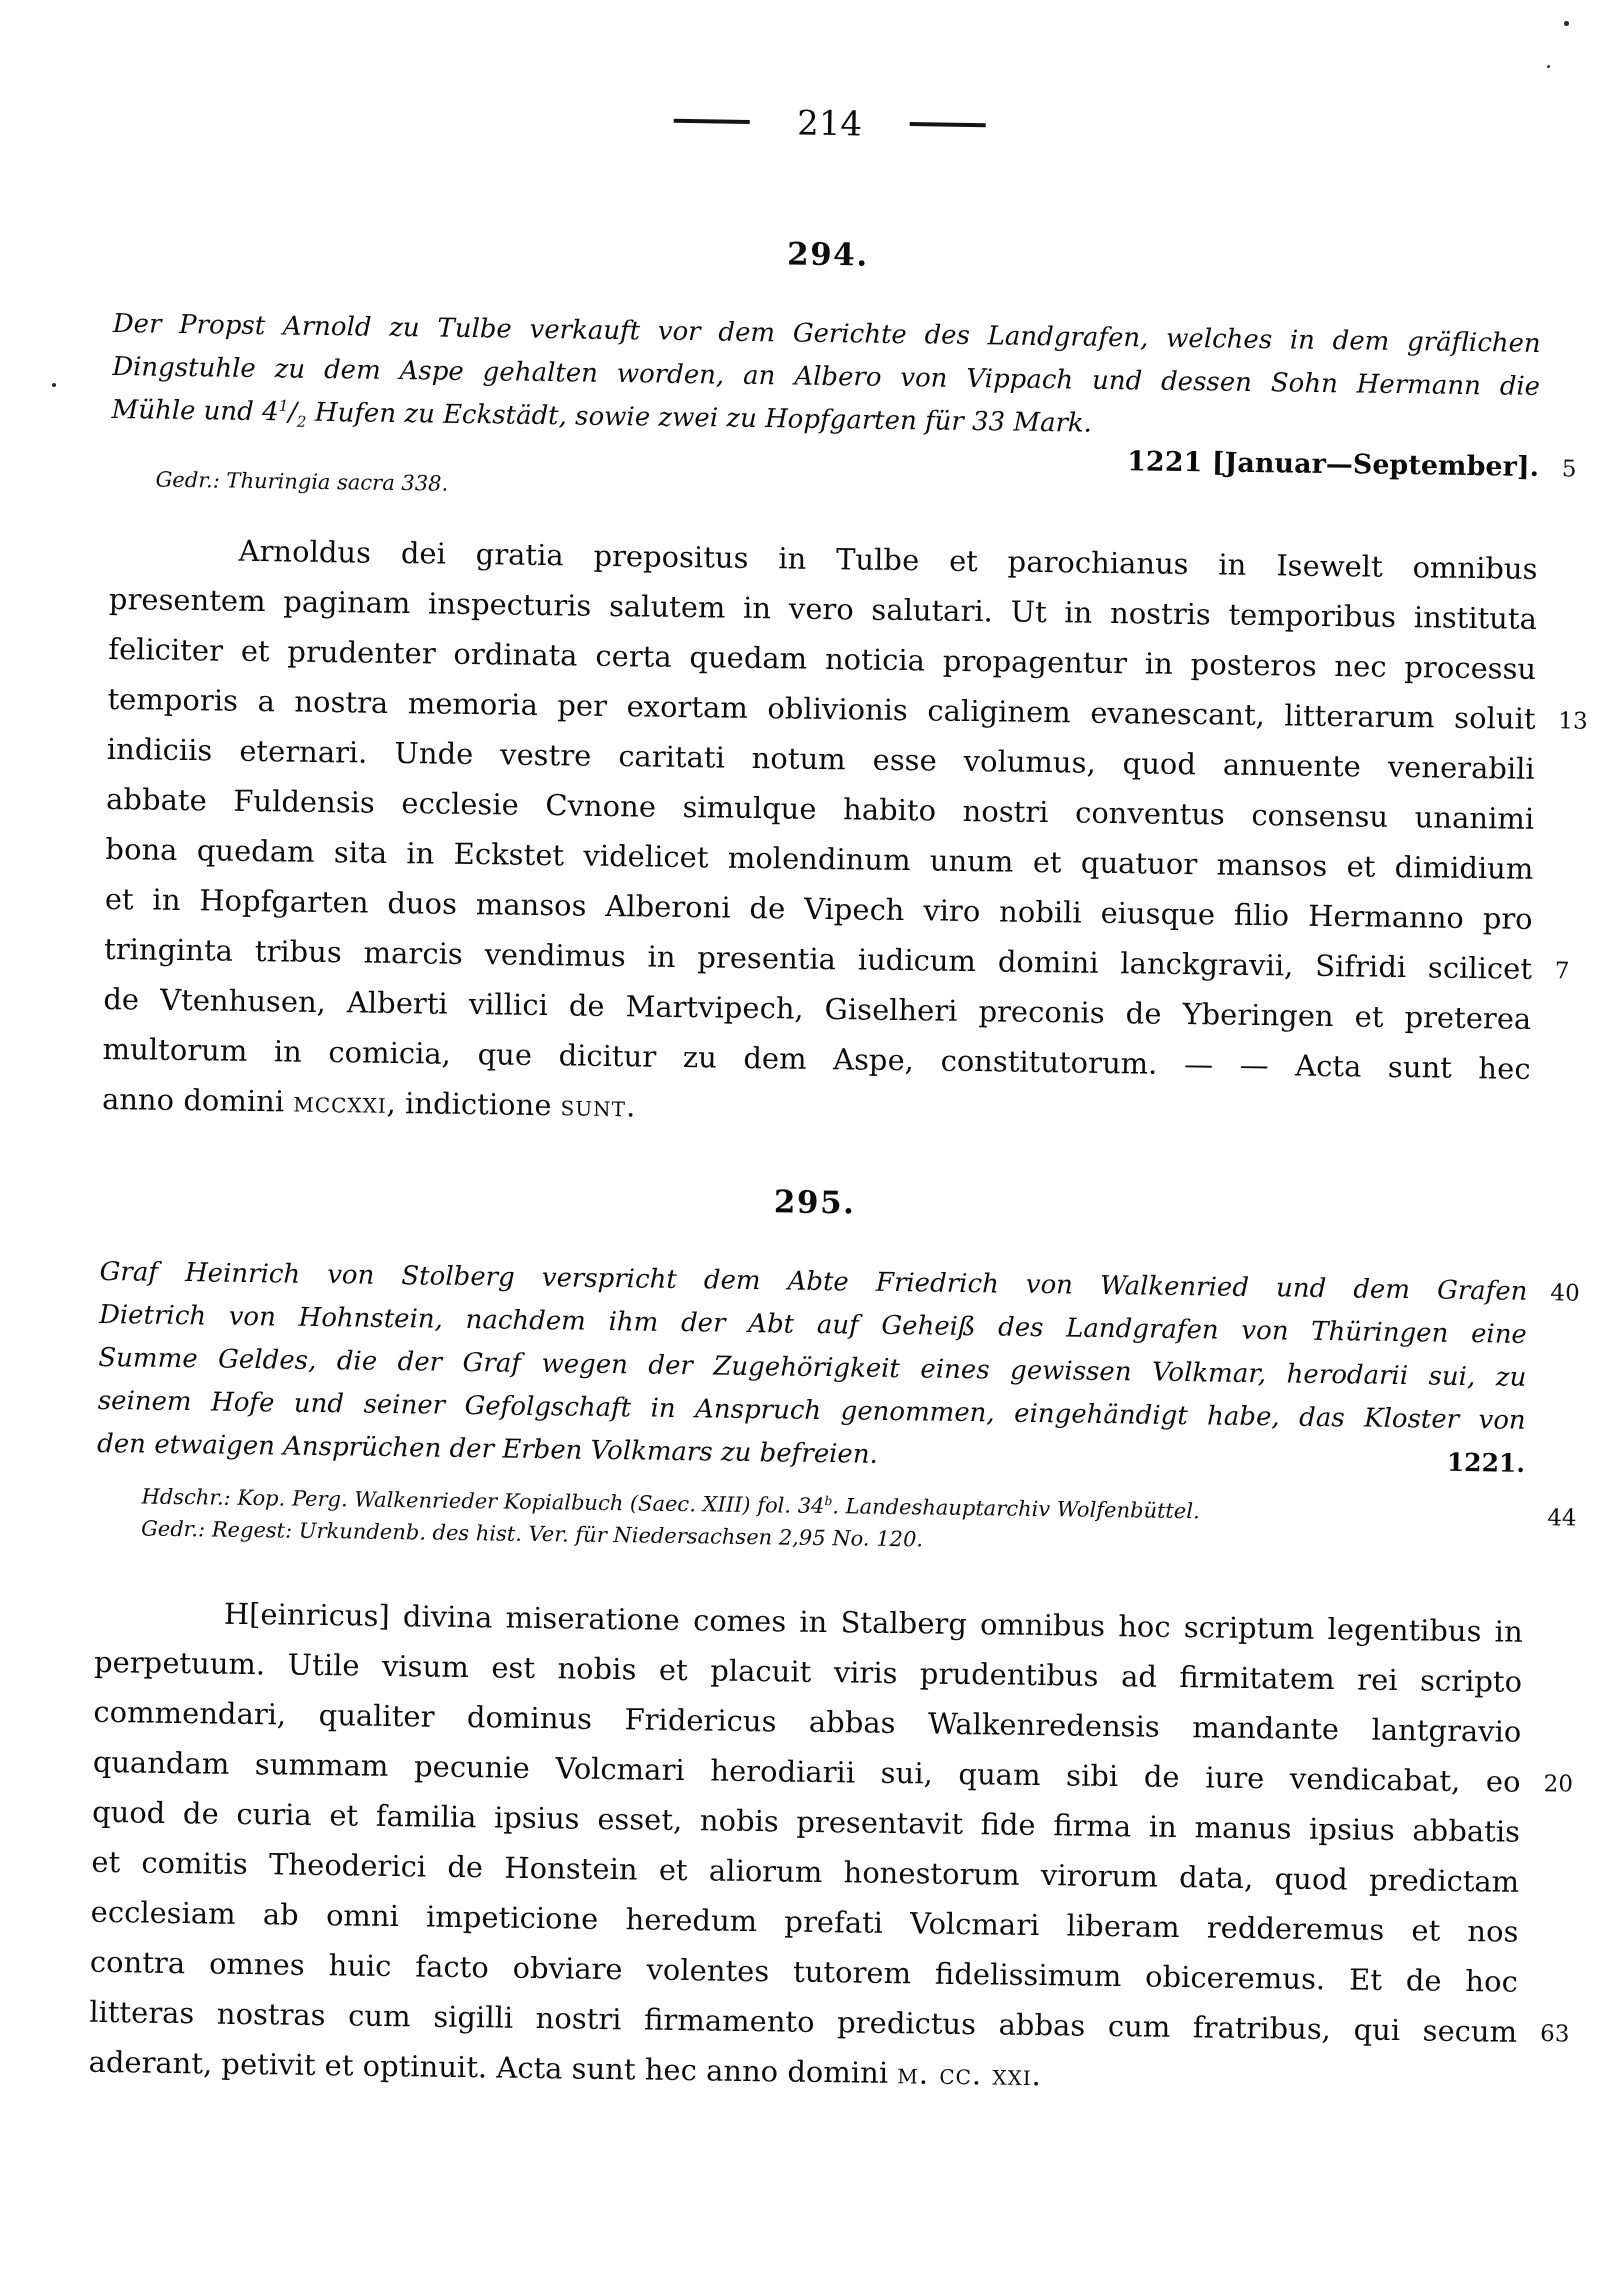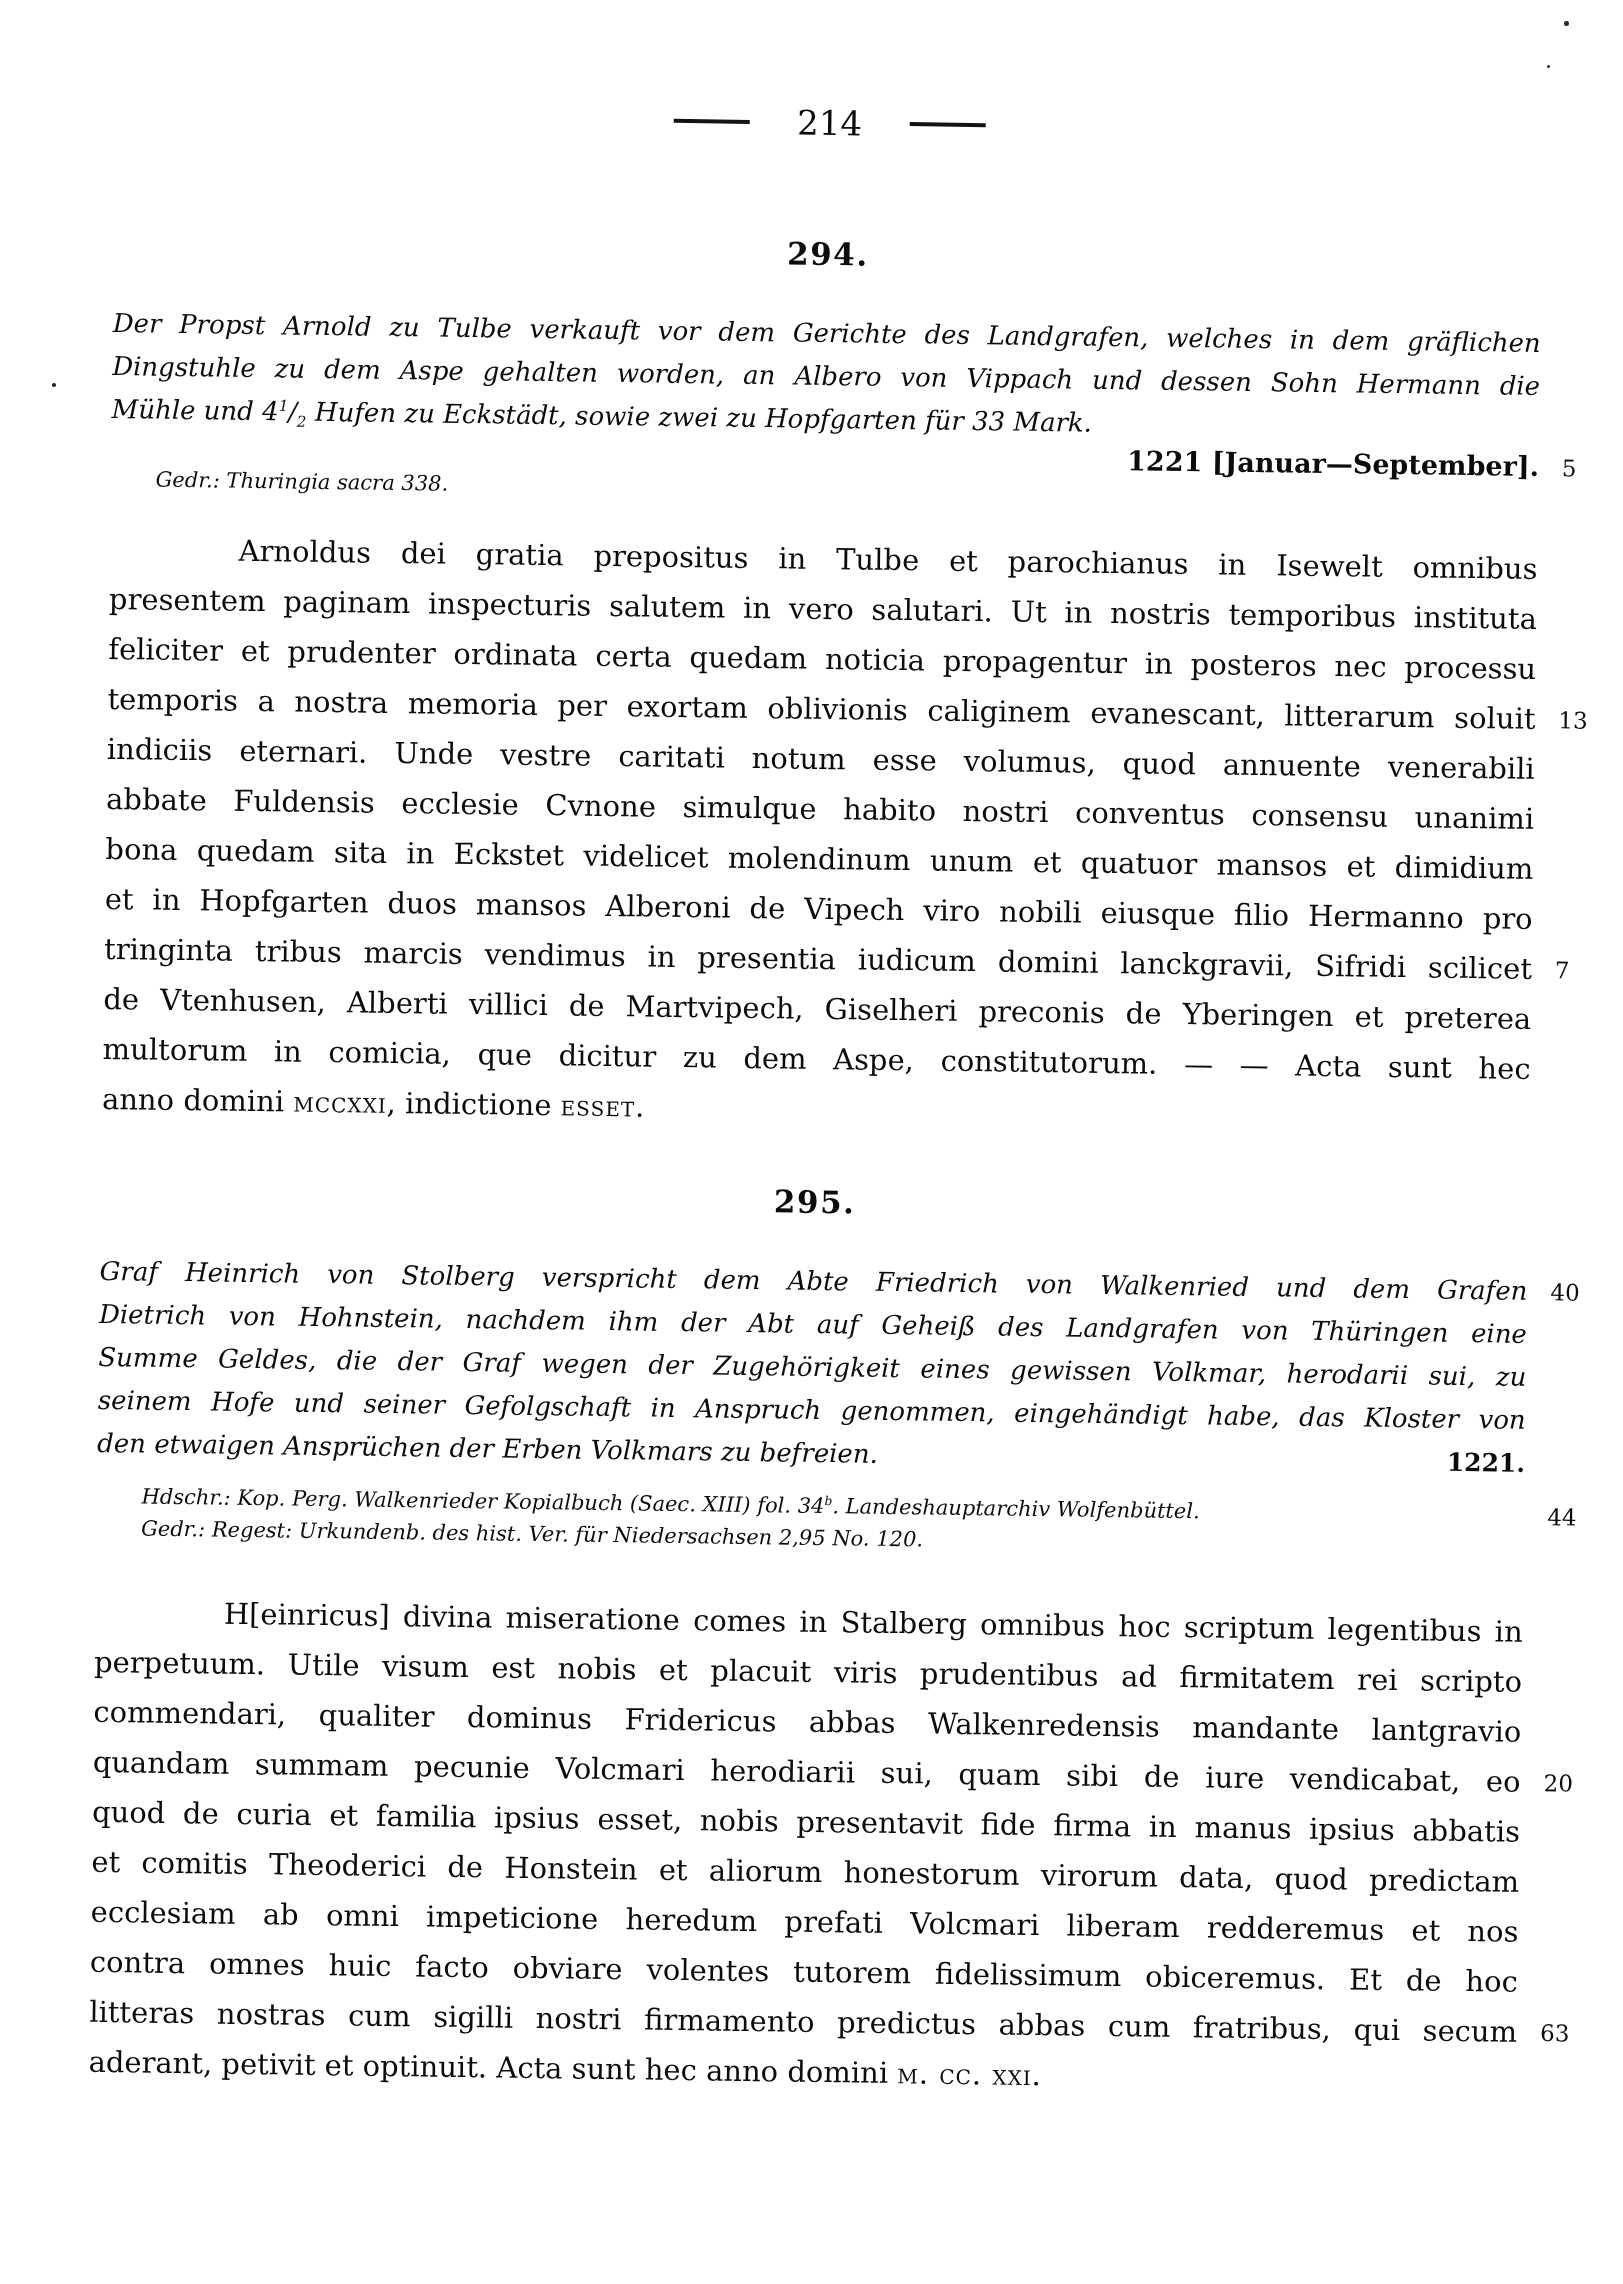--- a/index.html
+++ b/index.html
@@ -142,21 +142,21 @@
             <div class="line j"><span>presentem paginam inspecturis salutem in vero salutari.  Ut in nostris temporibus instituta</span></div>
             <div class="line j"><span>feliciter et prudenter ordinata certa quedam noticia propagentur in posteros nec processu</span></div>
             <div class="line j"><span>temporis a nostra memoria per exortam oblivionis caliginem evanescant, litterarum soluit</span><span class="margin-num">13</span></div>
             <div class="line j"><span>indiciis eternari.  Unde vestre caritati notum esse volumus, quod annuente venerabili</span></div>
             <div class="line j"><span>abbate Fuldensis ecclesie Cvnone simulque habito nostri conventus consensu unanimi</span></div>
             <div class="line j"><span>bona quedam sita in Eckstet videlicet molendinum unum et quatuor mansos et dimidium</span></div>
             <div class="line j"><span>et in Hopfgarten duos mansos Alberoni de Vipech viro nobili eiusque filio Hermanno pro</span></div>
             <div class="line j"><span>tringinta tribus marcis vendimus in presentia iudicum domini lanckgravii, Sifridi scilicet</span><span class="margin-num">7</span></div>
             <div class="line j"><span>de Vtenhusen, Alberti villici de Martvipech, Giselheri preconis de Yberingen et preterea</span></div>
             <div class="line j"><span>multorum in comicia, que dicitur zu dem Aspe, constitutorum. — —  Acta sunt hec</span></div>
-            <div class="line"><span>anno domini </span><span class="sc">mccxxi</span><span>, indictione </span><span class="sc">esset</span><span>.</span></div>
+            <div class="line"><span>anno domini </span><span class="sc">mccxxi</span><span>, indictione </span><span class="sc">sunt</span><span>.</span></div>
           </div>
         </section>
         <section class="entry entry-295">
           <div class="entry-number">295.</div>
           <div class="entry-summary">
             <div class="line j"><span>Graf Heinrich von Stolberg verspricht dem Abte Friedrich von Walkenried und dem Grafen</span><span class="margin-num">40</span></div>
             <div class="line j"><span>Dietrich von Hohnstein, nachdem ihm der Abt auf Geheiß des Landgrafen von Thüringen eine</span></div>
             <div class="line j"><span>Summe Geldes, die der Graf wegen der Zugehörigkeit eines gewissen Volkmar, herodarii sui, zu</span></div>
             <div class="line j"><span>seinem Hofe und seiner Gefolgschaft in Anspruch genommen, eingehändigt habe, das Kloster von</span></div>
             <div class="line"><span>den etwaigen Ansprüchen der Erben Volkmars zu befreien.</span><span class="right-date">1221.</span></div>

